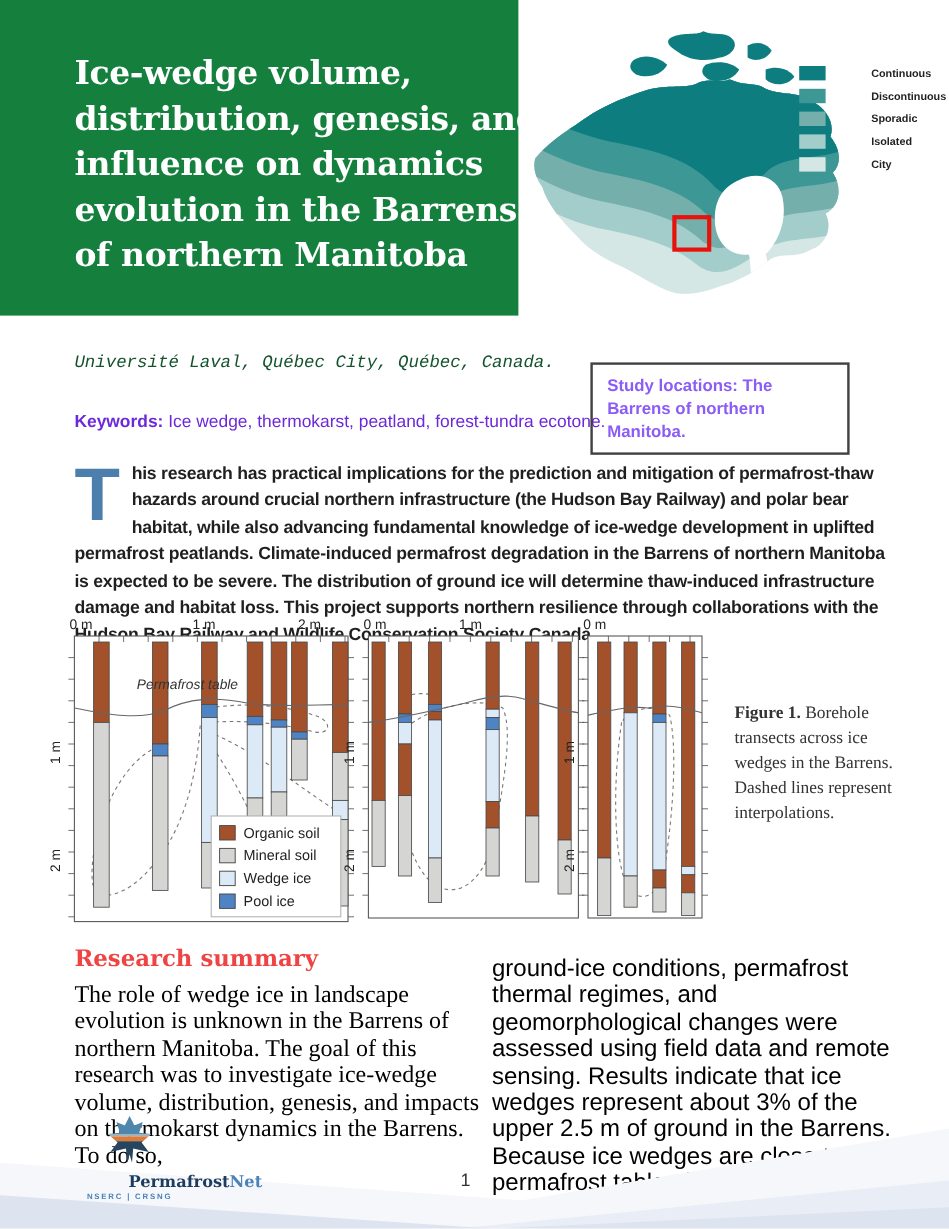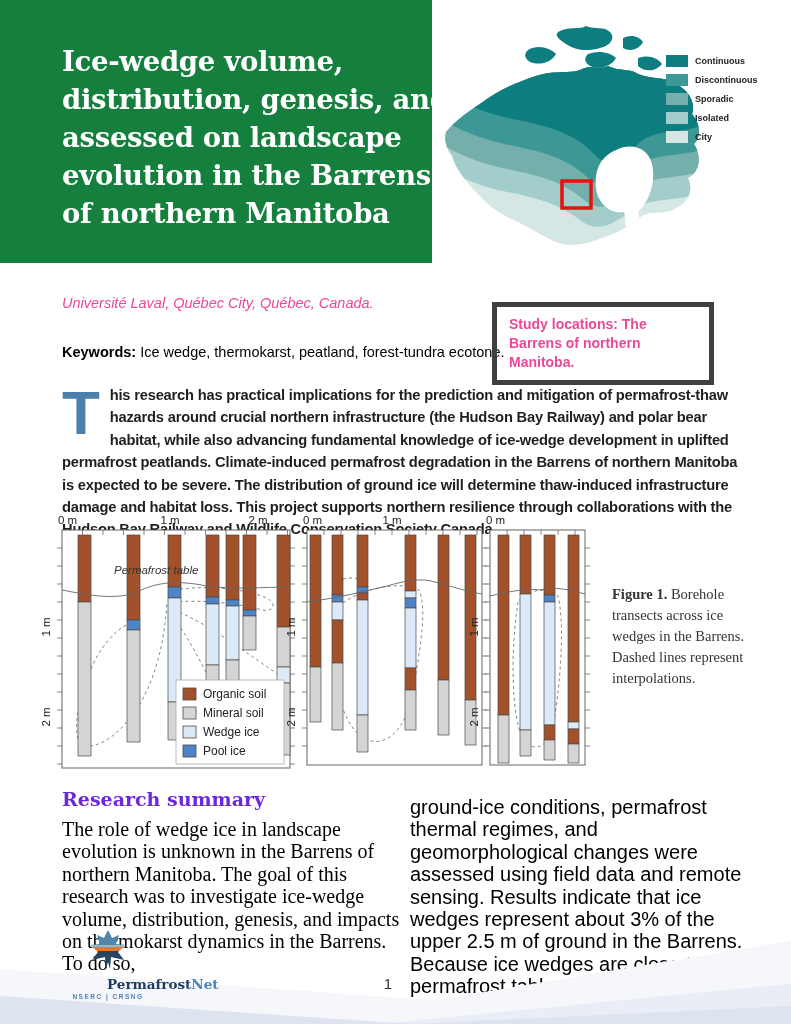--- a/index.html
+++ b/index.html
@@ -9,44 +9,44 @@
   #title-box{position:absolute;left:0;top:0;width:432px;height:263px;box-sizing:border-box;
              padding:42px 30px 0 62px;}
   .title-line{font-family:"DejaVu Serif","Liberation Serif",serif;font-weight:700;
               font-size:27.5px;line-height:38px;color:#fff;letter-spacing:-0.3px;white-space:nowrap;}
   
   #map-area{position:absolute;left:438px;top:18px;width:353px;height:282px;}
   #canada-map{position:absolute;left:0;top:6px;}
   #map-legend{position:absolute;left:228px;top:37px;}
   .map-legend-row{display:flex;align-items:center;margin-bottom:7px;}
   .map-legend-swatch{width:22px;height:12px;margin-right:7px;flex:0 0 auto;}
-  .map-legend-label{font-size:9px;font-weight:700;color:#222;}
+  .map-legend-label{font-size:9px;font-weight:700;color:#222;margin-left:31px;}
   
   #authors{position:absolute;left:62px;top:292px;font-size:15.5px;color:#2e2e2e;line-height:22px;}
   #author-names .uline{text-decoration:underline;}
-  #affiliation{font-style:italic;font-size:14.5px;color:#ec4899;}
-  #keywords{position:absolute;left:62px;top:344px;font-size:14.5px;color:#000000;}
+  #affiliation{font-style:italic;font-size:14.5px;color:#14532d;font-family:Liberation Mono, monospace;}
+  #keywords{position:absolute;left:62px;top:344px;font-size:14.5px;color:#6d28d9;}
   #keywords b{font-weight:700;}
   
-  #study-box{position:absolute;left:492px;top:302px;width:188px;border:5px solid #404040;
-             padding:8px 12px;font-size:14px;font-weight:700;color:#ec4899;line-height:19px;}
+  #study-box{position:absolute;left:492px;top:302px;width:188px;border:2px solid #404040;
+             padding:8px 12px;font-size:14px;font-weight:700;color:#8b5cf6;line-height:19px;}
   
   #intro{position:absolute;left:62px;top:384px;width:684px;font-size:14.7px;font-weight:700;
          line-height:22.4px;color:#1f1f1f;letter-spacing:-0.2px;text-align:left;}
   #dropcap{float:left;font-size:62px;line-height:50px;font-weight:800;color:#4c7fac;
            margin:4px 10px 0 0;font-family:"Liberation Sans",sans-serif;}
   
   #figure{position:absolute;left:36px;top:512px;width:710px;height:268px;text-align:right;}
   .panel{position:absolute;top:0;}
   #figure-caption{position:absolute;left:612px;top:584px;width:140px;font-size:14.5px;
                   line-height:21px;color:#333;font-family:Liberation Serif, serif;}
   #figure-caption b{font-weight:700;}
   
   #research-heading{position:absolute;left:62px;top:788px;
-      font-family:"DejaVu Serif","Liberation Serif",serif;font-weight:700;font-size:19px;color:#6d28d9;}
+      font-family:"DejaVu Serif","Liberation Serif",serif;font-weight:700;font-size:19px;color:#ef4444;}
   .body-col{position:absolute;font-size:20px;line-height:22.4px;color:#000000;}
   #col1{left:62px;top:818px;width:338px;font-family:Liberation Serif, serif;}
   #col2{left:410px;top:796px;width:342px;}
   
   #footer-bands div{position:absolute;left:0;width:791px;}
   #band1{bottom:0;height:95px;background:#f5f7fb;
          clip-path:polygon(0 42%,55% 75%,100% 12%,100% 100%,0 100%);}
   #band2{bottom:0;height:62px;background:#e9edf6;
          clip-path:polygon(0 55%,48% 100%,100% 35%,100% 100%,0 100%);}
   #band3{bottom:0;height:40px;background:#dde4f0;
@@ -59,21 +59,21 @@
                font-size:15px;color:#333;}
 </style>
 </head>
 <body>
 
 <div id="page">
 
   <div id="title-box" style="background: #15803d;">
     <div class="title-line">Ice-wedge volume,</div>
     <div class="title-line">distribution, genesis, and</div>
-    <div class="title-line">assessed on landscape</div>
+    <div class="title-line">influence on dynamics</div>
     <div class="title-line">evolution in the Barrens</div>
     <div class="title-line">of northern Manitoba</div>
   </div>
 
   <div id="map-area">
     <svg id="canada-map" width="268" height="266" viewBox="0 0 268 266">
       <defs>
         <clipPath id="mainland-clip">
           <path d="M8,108 C18,96 30,88 42,80 C60,66 80,58 98,52 C115,46 132,50 142,46 C152,40 162,46 170,42 C182,48 192,44 200,50 C214,56 228,52 238,60 C250,66 258,78 254,90 C262,100 264,112 256,120 C264,132 262,148 250,154 C256,166 250,180 238,184 C226,192 214,186 204,192 C192,202 178,210 164,214 C148,220 132,224 118,218 C104,212 92,204 80,198 C66,192 52,184 42,172 C30,160 18,146 14,132 C8,124 6,116 8,108 Z"></path>
         </clipPath>

